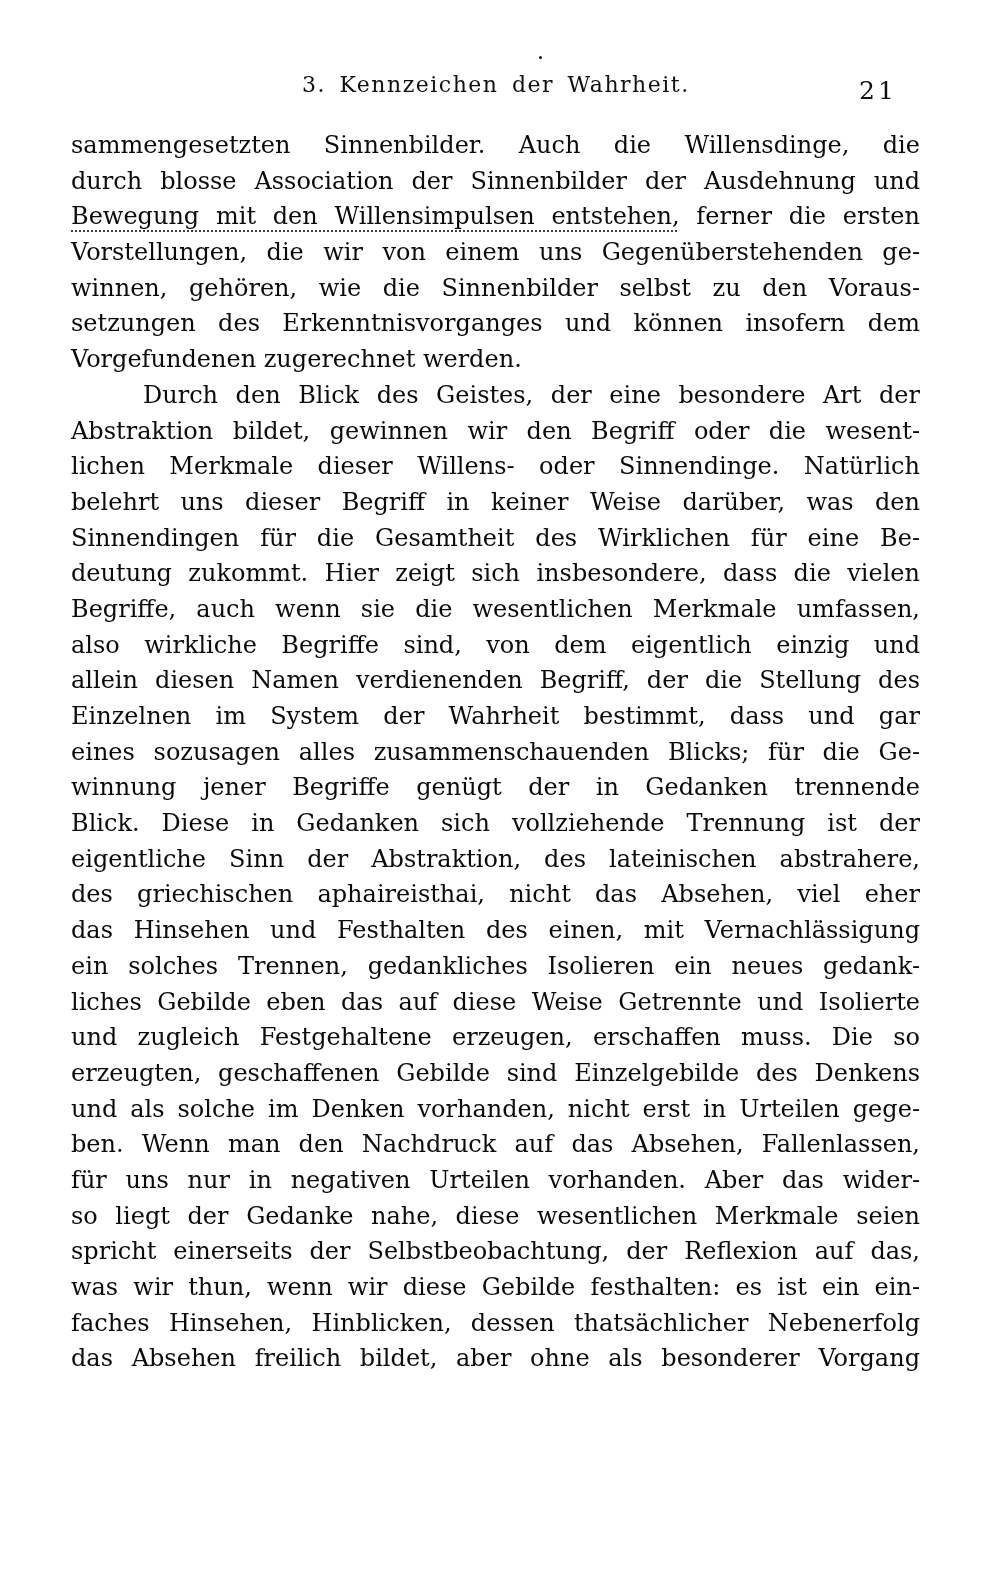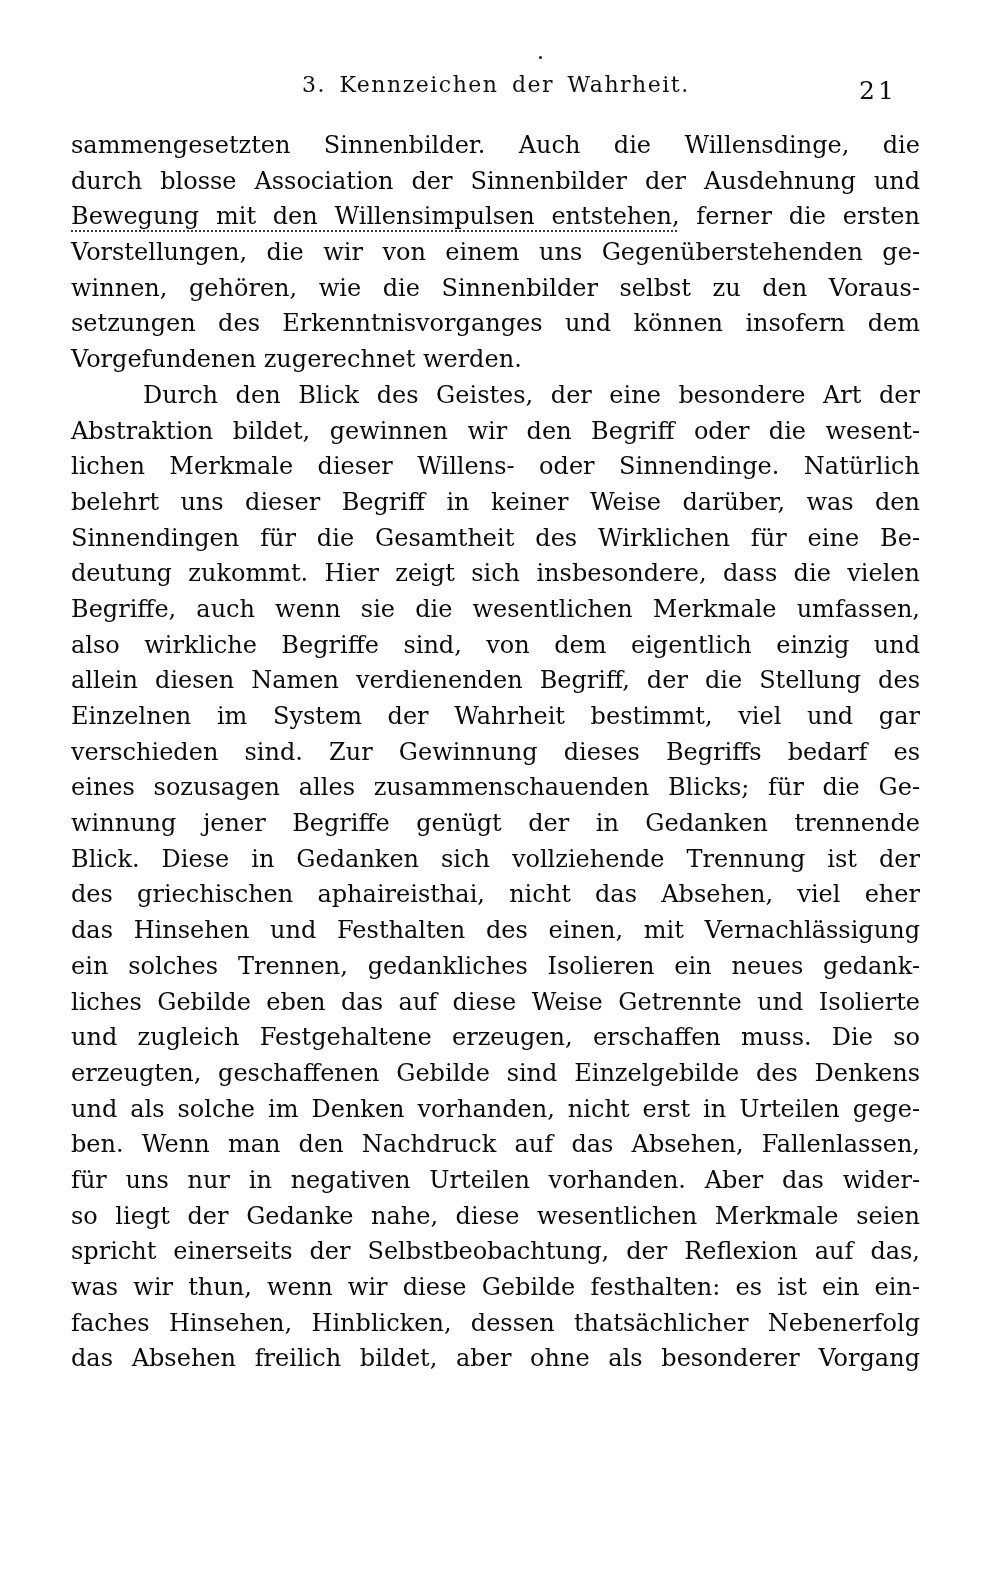--- a/index.html
+++ b/index.html
@@ -98,25 +98,25 @@
       <div class="line no-justify-last">Vorgefundenen zugerechnet werden.</div>
       <div class="line indent">Durch den Blick des Geistes, der eine besondere Art der</div>
       <div class="line">Abstraktion bildet, gewinnen wir den Begriff oder die wesent-</div>
       <div class="line">lichen Merkmale dieser Willens- oder Sinnendinge. Natürlich</div>
       <div class="line">belehrt uns dieser Begriff in keiner Weise darüber, was den</div>
       <div class="line">Sinnendingen für die Gesamtheit des Wirklichen für eine Be-</div>
       <div class="line">deutung zukommt. Hier zeigt sich insbesondere, dass die vielen</div>
       <div class="line">Begriffe, auch wenn sie die wesentlichen Merkmale umfassen,</div>
       <div class="line">also wirkliche Begriffe sind, von dem eigentlich einzig und</div>
       <div class="line">allein diesen Namen verdienenden Begriff, der die Stellung des</div>
-      <div class="line">Einzelnen im System der Wahrheit bestimmt, viel und gar</div>
-      <div class="line">verschieden sind. Zur Gewinnung dieses Begriffs bedarf es</div>
+      <div class="line">Einzelnen im System der Wahrheit bestimmt, dass und gar</div>
       <div class="line">eines sozusagen alles zusammenschauenden Blicks; für die Ge-</div>
       <div class="line">winnung jener Begriffe genügt der in Gedanken trennende</div>
       <div class="line">Blick. Diese in Gedanken sich vollziehende Trennung ist der</div>
+      <div class="line">eigentliche Sinn der Abstraktion, des lateinischen abstrahere,</div>
       <div class="line">des griechischen aphaireisthai, nicht das Absehen, viel eher</div>
       <div class="line">das Hinsehen und Festhalten des einen, mit Vernachlässigung</div>
       <div class="line">ein solches Trennen, gedankliches Isolieren ein neues gedank-</div>
       <div class="line">liches Gebilde eben das auf diese Weise Getrennte und Isolierte</div>
       <div class="line">und zugleich Festgehaltene erzeugen, erschaffen muss. Die so</div>
       <div class="line">erzeugten, geschaffenen Gebilde sind Einzelgebilde des Denkens</div>
       <div class="line">und als solche im Denken vorhanden, nicht erst in Urteilen gege-</div>
       <div class="line">ben. Wenn man den Nachdruck auf das Absehen, Fallenlassen,</div>
       <div class="line">für uns nur in negativen Urteilen vorhanden. Aber das wider-</div>
       <div class="line">so liegt der Gedanke nahe, diese wesentlichen Merkmale seien</div>

